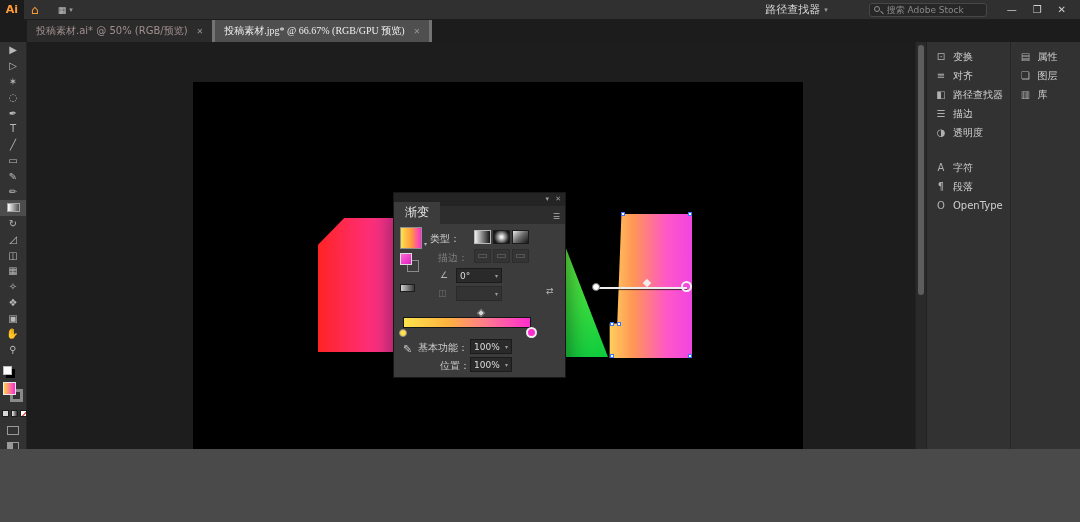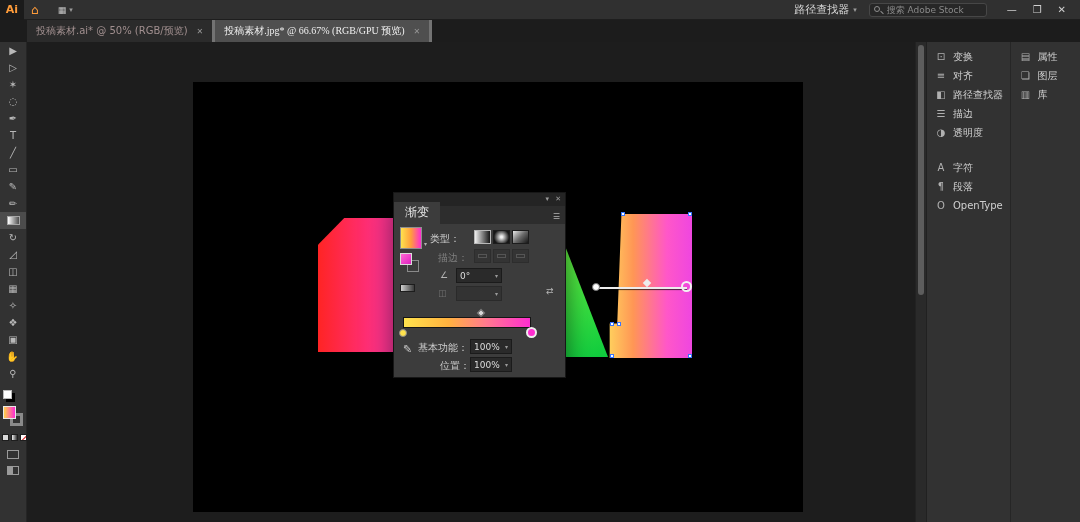--- a/index.html
+++ b/index.html
@@ -1,33 +1,33 @@
 <!DOCTYPE html>
 <html><head>
 <meta charset="utf-8">
 <style>
   * { margin:0; padding:0; box-sizing:border-box; }
   html,body { background:#4a4a4a; }
-  .app{ position:relative; width:1080px; height:522px; background:#323232;
+  .app{ position:relative; width:1080px; height:449px; background:#323232;
         font-family:"DejaVu Sans", sans-serif; font-size:11px; color:#d6d6d6;
         overflow:hidden; }
 
   
   .menubar{ position:absolute; top:0; left:0; right:0; height:20px; background:#303030;
             display:flex; align-items:center; border-bottom:1px solid #1e1e1e; z-index:40;}
   .logo{ width:24px; height:20px; background:#1b1b1b; color:#ff9c3a; font-weight:bold;
          text-align:center; line-height:20px; font-size:11px; }
   .home{ color:#ff9c3a; font-size:12px; padding:0 7px; line-height:20px; }
   .menus{ display:flex; }
   .menu-item{ padding:0 7px; line-height:20px; font-size:11px; color:#d8d8d8; white-space:nowrap;}
   .arrange{ margin-left:12px; display:flex; align-items:center; gap:3px; color:#c4c4c4; font-size:9px;}
   .mb-right{ margin-left:auto; display:flex; align-items:center; gap:12px; padding-right:6px;}
   .workspace{ display:flex; align-items:center; gap:4px; font-size:11px; color:#d6d6d6;}
   .workspace .caret, .arrange .caret{ font-size:7px; color:#9a9a9a; }
-  .search{ position:relative; }
+  .search{ position:relative;margin-left:29px; }
   .search input{ width:118px; height:14px; background:#272727; border:1px solid #474747;
                  border-radius:3px; color:#c0c0c0; font-size:9px; padding:0 4px 0 17px;
                  font-family:"DejaVu Sans",sans-serif; outline:none;}
   .search input::placeholder{ color:#8a8a8a; }
   .mag{ position:absolute; left:5px; top:3px; width:6px; height:6px; border:1px solid #8f8f8f;
         border-radius:50%; }
   .mag::after{ content:""; position:absolute; left:5px; top:5px; width:4px; height:1px;
                background:#8f8f8f; transform:rotate(45deg); }
   .winbtns{ display:flex; }
   .winbtns span{ padding:0 8px; font-size:10px; color:#cfcfcf; line-height:20px;}

